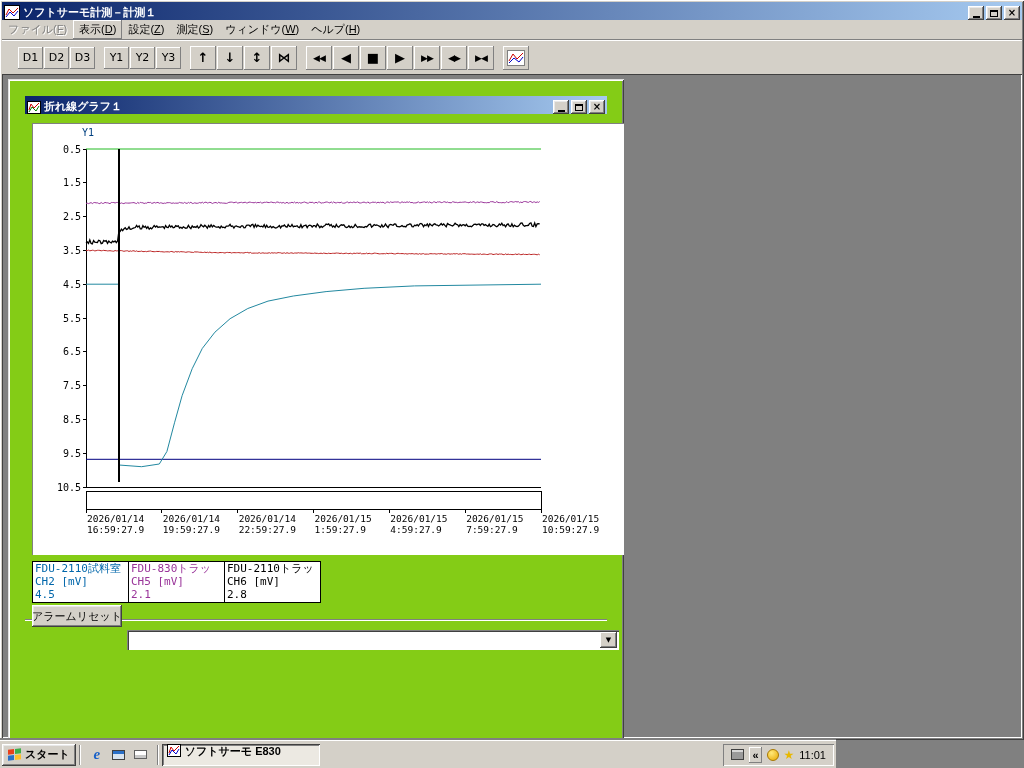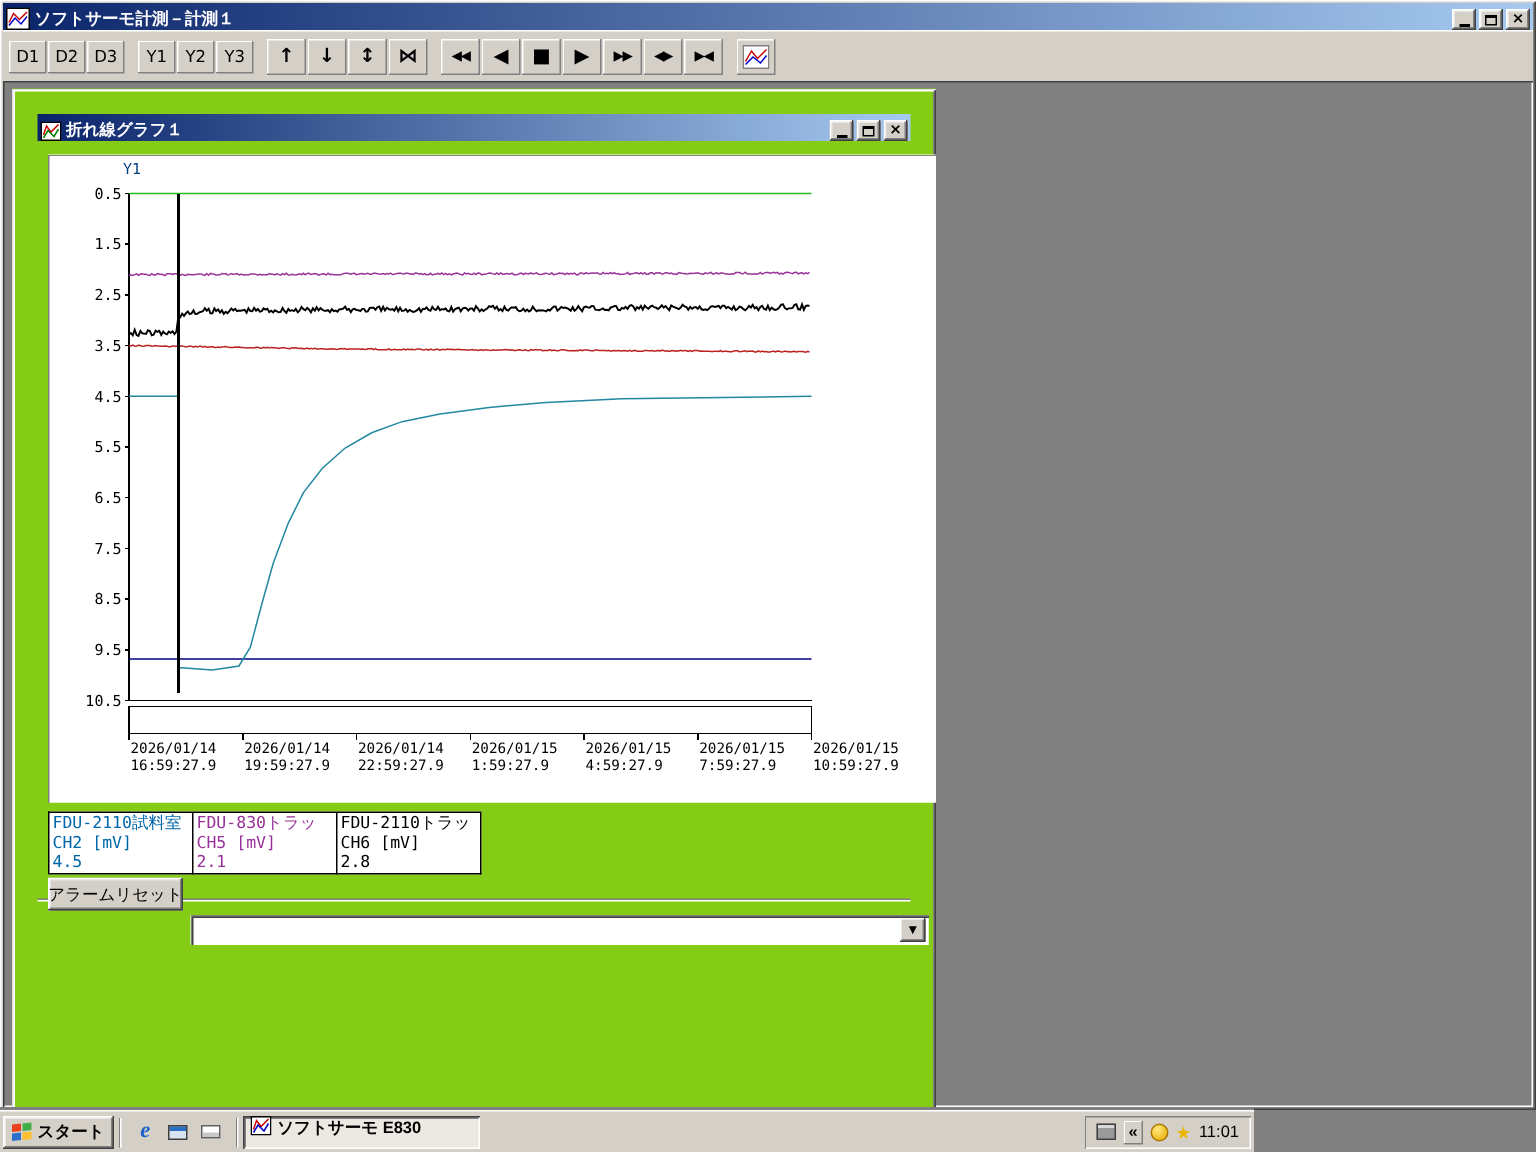--- a/index.html
+++ b/index.html
@@ -11,21 +11,21 @@
 .title-text{color:#fff;font-weight:bold;font-size:11px;margin-left:3px;flex:1;white-space:nowrap;overflow:hidden}
 .win-buttons{display:flex;gap:2px;align-items:center}
 .wbtn{width:16px;height:14px;background:#d4d0c8;border:none;box-shadow:inset -1px -1px 0 #404040,inset 1px 1px 0 #fff,inset -2px -2px 0 #808080,inset 2px 2px 0 #e8e8e8;display:flex;align-items:center;justify-content:center;font-size:10px;font-weight:bold;padding:0;font-family:"DejaVu Sans",sans-serif;line-height:1}
 .ico-min{display:block;width:7px;height:2px;background:#000;margin-top:7px}
 .ico-max{display:block;width:8px;height:7px;border:1px solid #000;border-top-width:2px}
 .menubar{height:20px;display:flex;align-items:center;padding:1px 0;flex:none;border-bottom:1px solid #808080}
 .menu-item{padding:2px 6px;white-space:nowrap}
 .menu-item.disabled{color:#808080;text-shadow:1px 1px 0 #fff}
 .menu-item.raised{box-shadow:inset -1px -1px 0 #808080,inset 1px 1px 0 #fff}
 .menu-item u{text-decoration:underline}
-.toolbar{height:34px;display:flex;align-items:center;gap:1px;padding:4px 4px;flex:none;border-top:1px solid #fff}
+.toolbar{height:34px;display:flex;align-items:center;gap:1px;padding:4px 16px;flex:none;border-top:1px solid #fff}
 .tbtn{height:24px;min-width:26px;background:#d4d0c8;border:none;box-shadow:inset -1px -1px 0 #808080,inset 1px 1px 0 #fff;font-size:11px;display:flex;align-items:center;justify-content:center;padding:0 2px;font-family:"DejaVu Sans",sans-serif}
 .tbtn.small{height:22px;min-width:25px}
 .tbtn.glyph{font-weight:bold;font-size:13px}
 .tbtn.glyph2{font-weight:bold;font-size:9px;letter-spacing:-1px}
 .tsep{width:7px;height:10px}
 .mdi{flex:1;background:#808080;box-shadow:inset 1px 1px 0 #404040,inset -1px -1px 0 #fff;position:relative;overflow:hidden}
 .child{position:absolute;left:6px;top:5px;width:616px;height:701px;background:#84cc16;padding:17px;box-shadow:inset 1px 1px 0 #dfdfdf,inset -1px -1px 0 #404040,inset 2px 2px 0 #fff,inset -2px -2px 0 #808080}
 .child-body{position:relative;height:556px}
 .chart-panel{position:absolute;left:7px;top:9px;width:592px;height:432px;background:#fff;box-shadow:inset 1px 1px 0 #808080,inset -1px -1px 0 #fff}
 .legend{position:absolute;left:7px;top:447px;display:flex;border-top:1px solid #000;border-left:1px solid #000;background:#fff;font-family:"DejaVu Sans Mono",monospace;font-size:11px;line-height:13px}
@@ -78,20 +78,28 @@
         <button class="wbtn">
             <i class="ico-min"></i>
           </button>
         <button class="wbtn">
             <i class="ico-max"></i>
           </button>
         <button class="wbtn">×</button>
       </span>
     </div>
 
+    <div class="menubar">
+        <span class="menu-item disabled">ファイル(<u>F</u>)</span>
+        <span class="menu-item raised">表示(<u>D</u>)</span>
+        <span class="menu-item">設定(<u>Z</u>)</span>
+        <span class="menu-item">測定(<u>S</u>)</span>
+        <span class="menu-item">ウィンドウ(<u>W</u>)</span>
+        <span class="menu-item">ヘルプ(<u>H</u>)</span>
+      </div>
 
     <div class="toolbar">
         <button class="tbtn small">D1</button>
         <button class="tbtn small">D2</button>
         <button class="tbtn small">D3</button>
         <span class="tsep"></span>
         <button class="tbtn small">Y1</button>
         <button class="tbtn small">Y2</button>
         <button class="tbtn small">Y3</button>
         <span class="tsep"></span>

